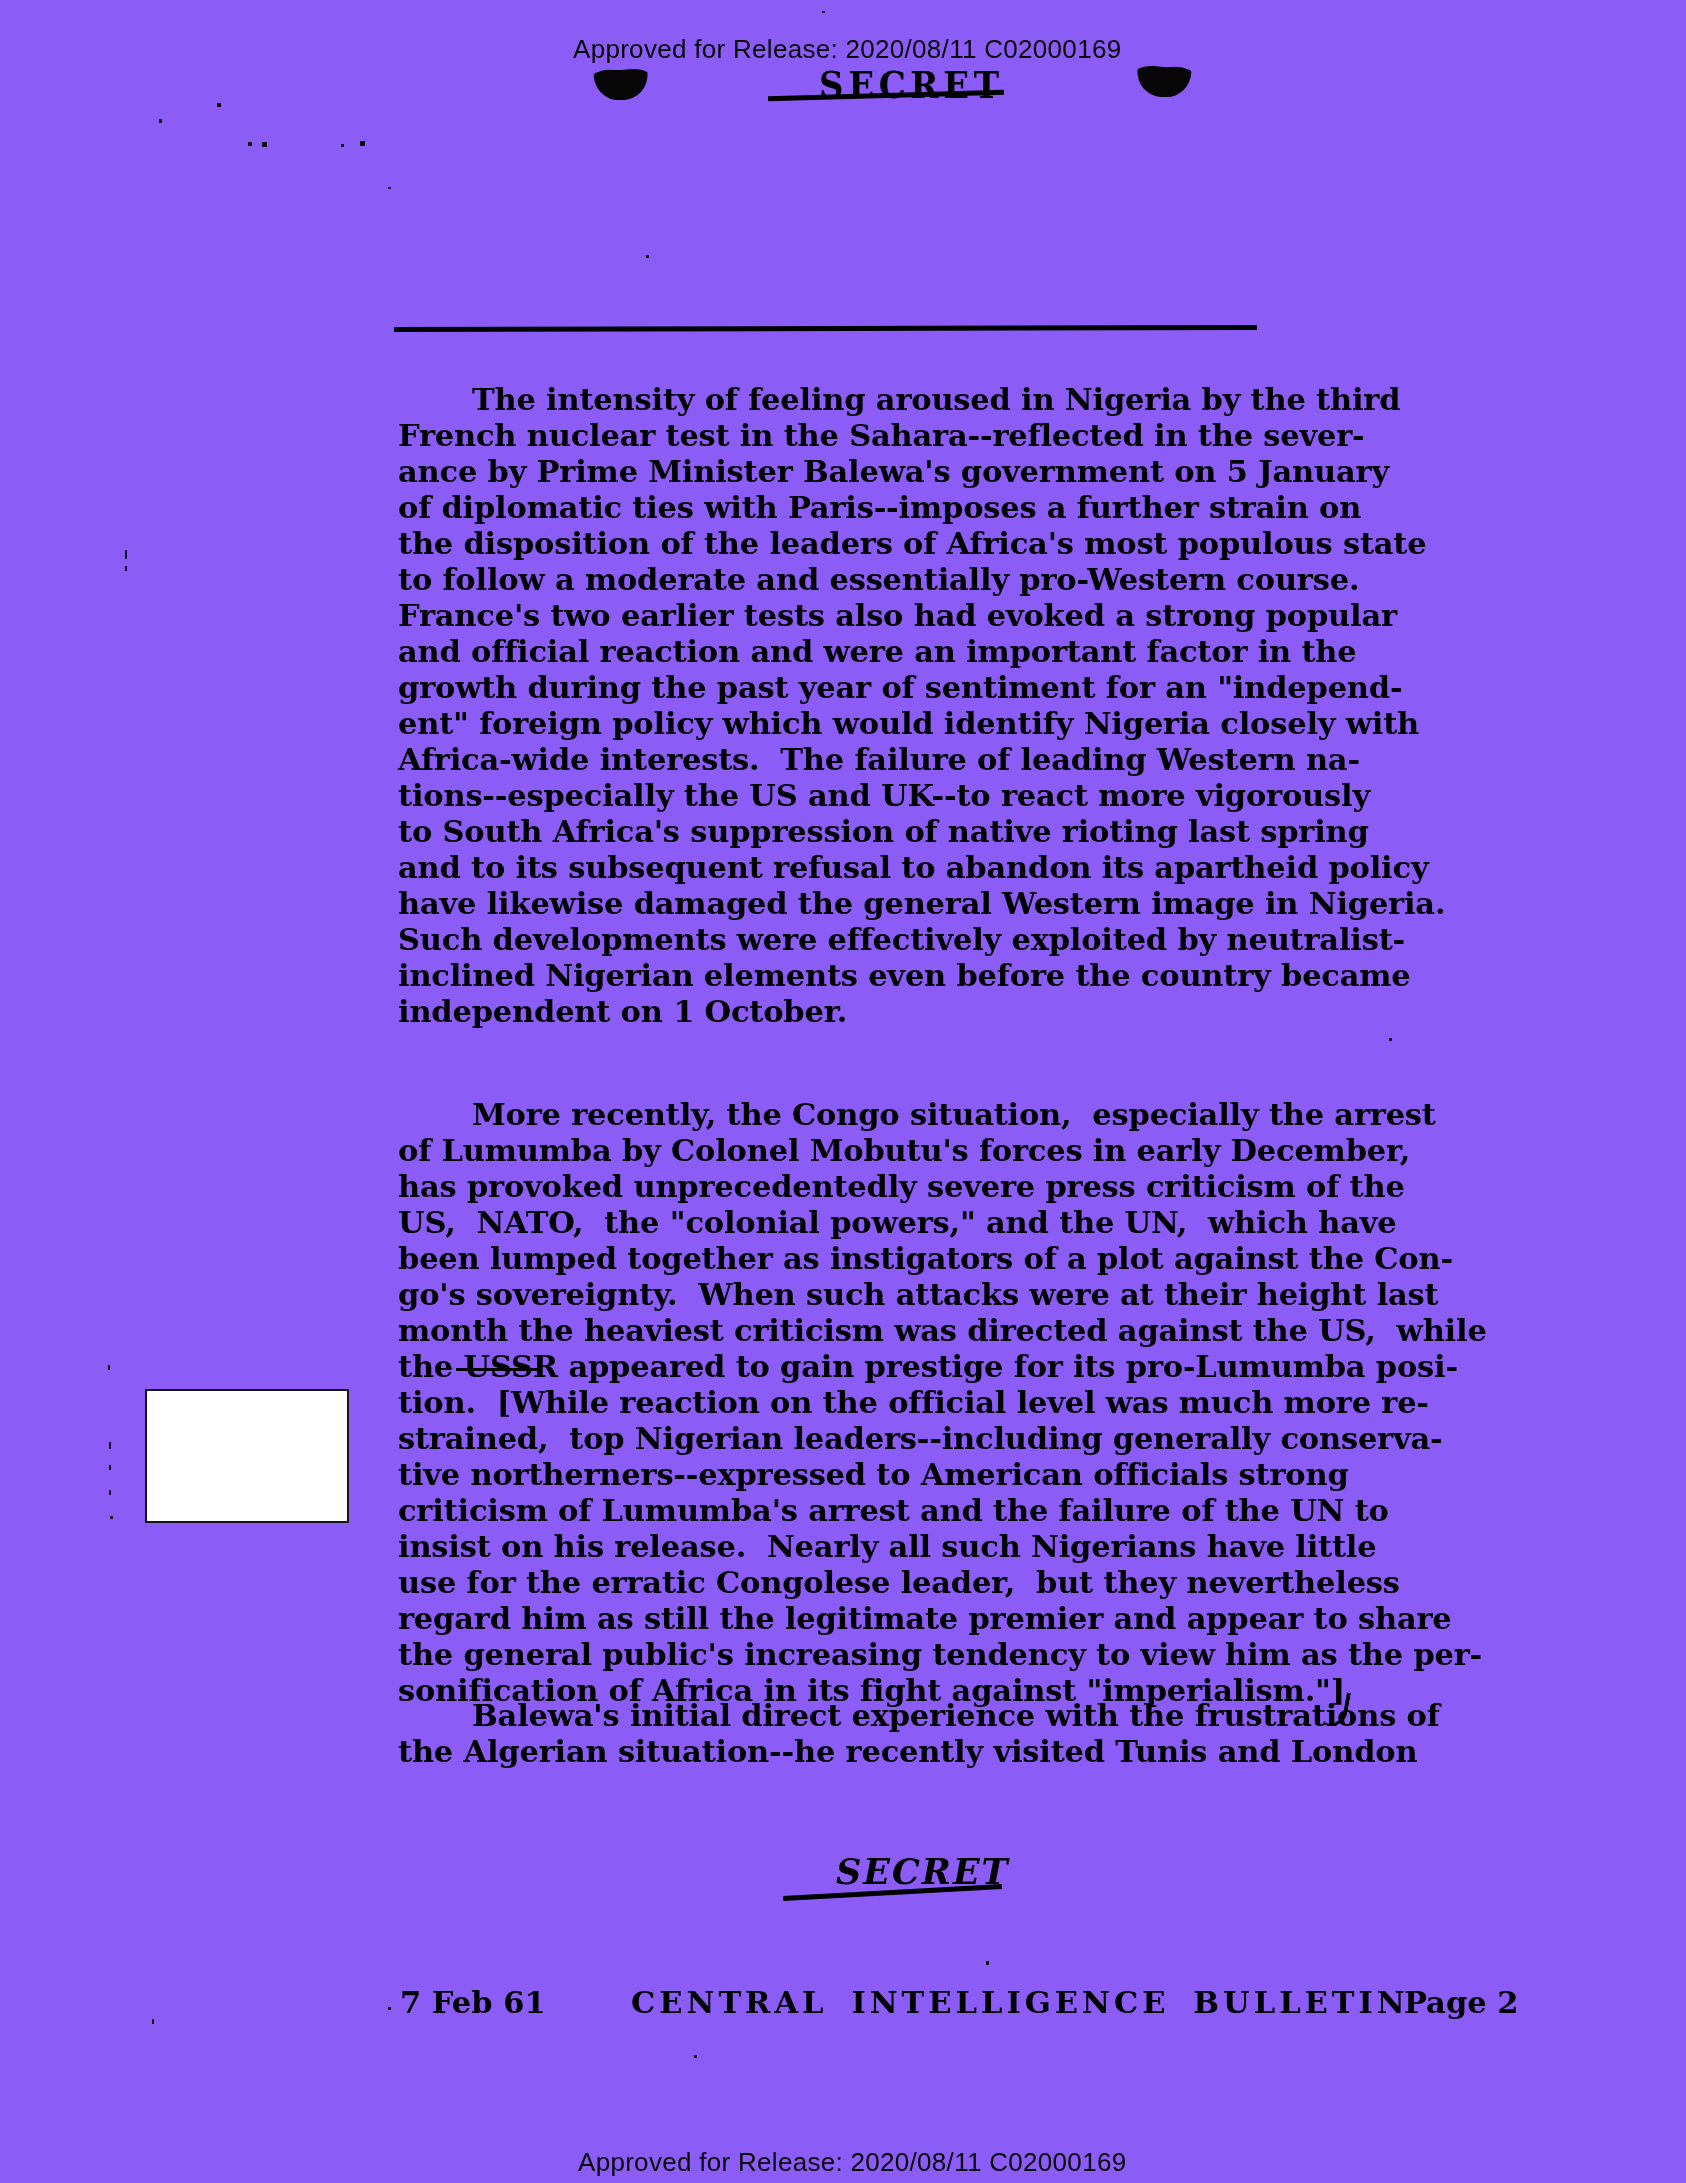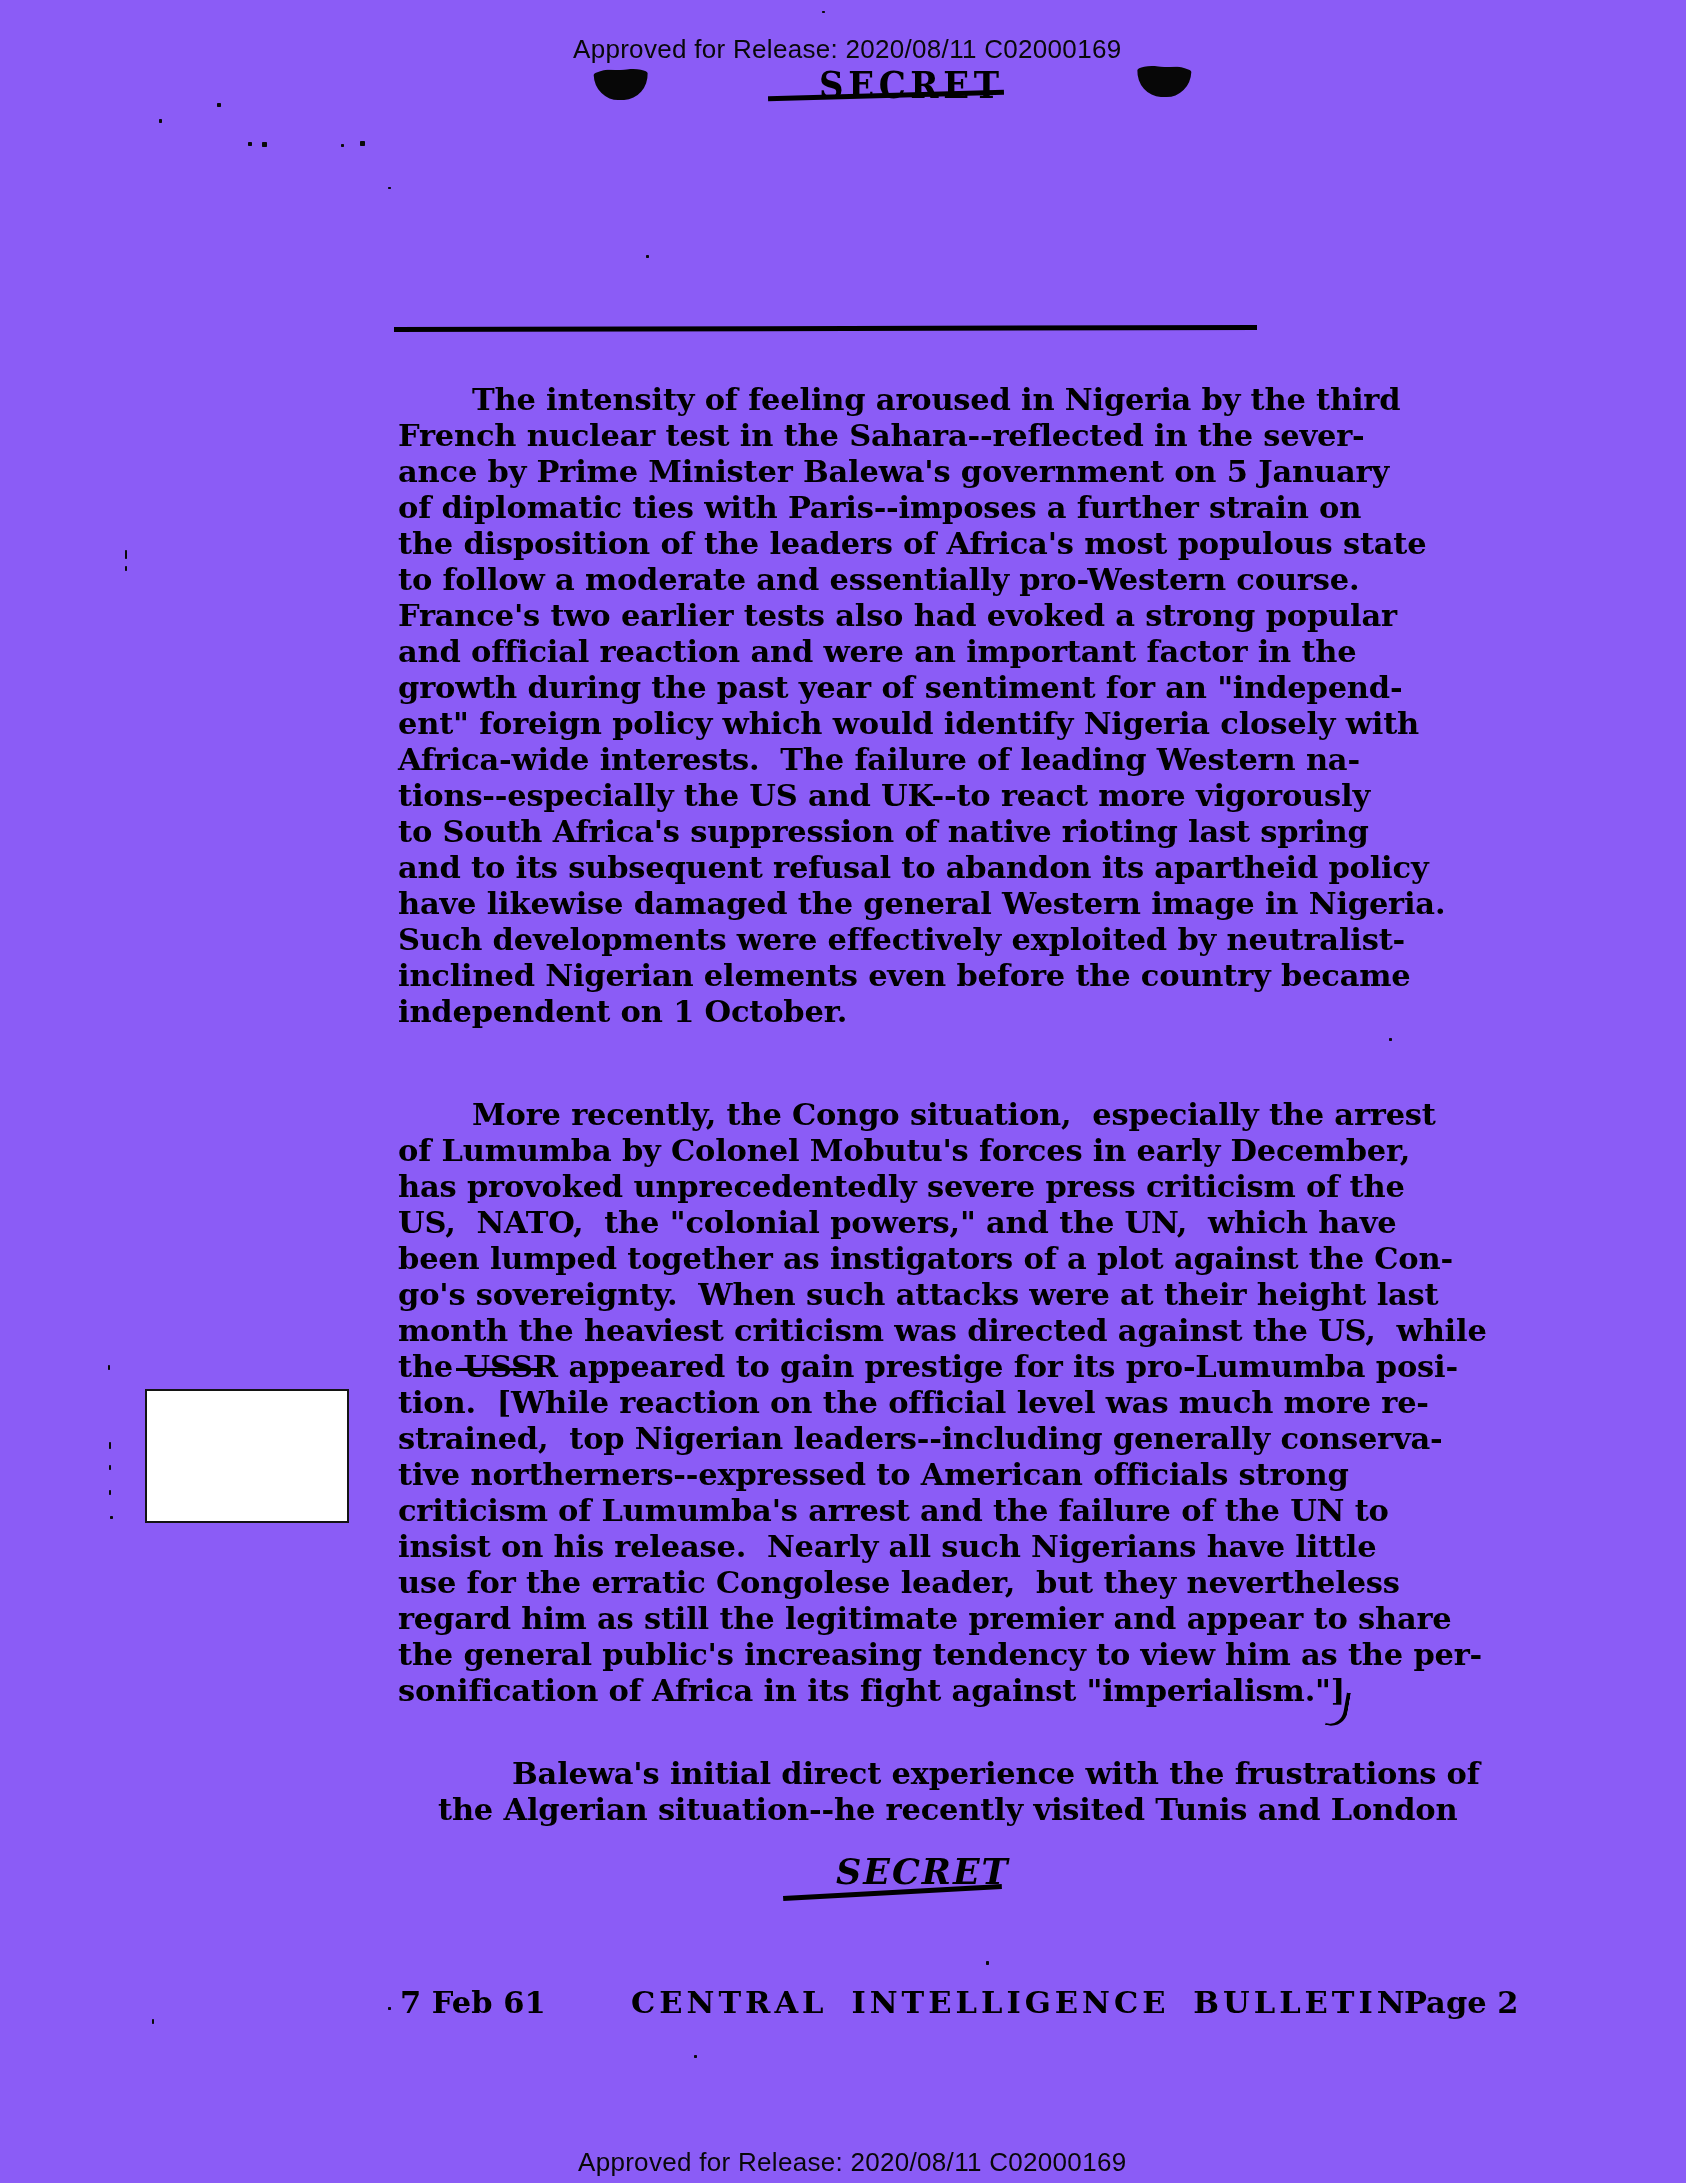--- a/index.html
+++ b/index.html
@@ -65,21 +65,21 @@
     left: 398px;
     font-size: 30.5px;
     font-weight: 700;
     line-height: 36px;
     letter-spacing: -0.2px;
     white-space: pre;
     text-indent: 74px;
   }
   .para.p1 { top: 369px; margin-top: 12px;  }
   .para.p2 { top: 1080px; margin-top: 16px; }
-  .para.p3 { top: 1755px; margin-left: 40px; }
+  .para.p3 { top: 1697px; }
 
   .ussr-underline {
     left: 456px; top: 1368px;
     width: 86px; height: 3.3px;
     background: #000;
   }
 
   .redaction-box {
     left: 145px; top: 1389px;
     width: 200px; height: 130px;

